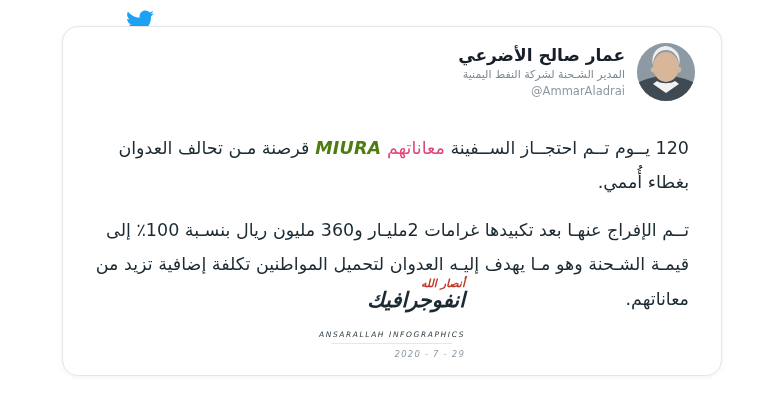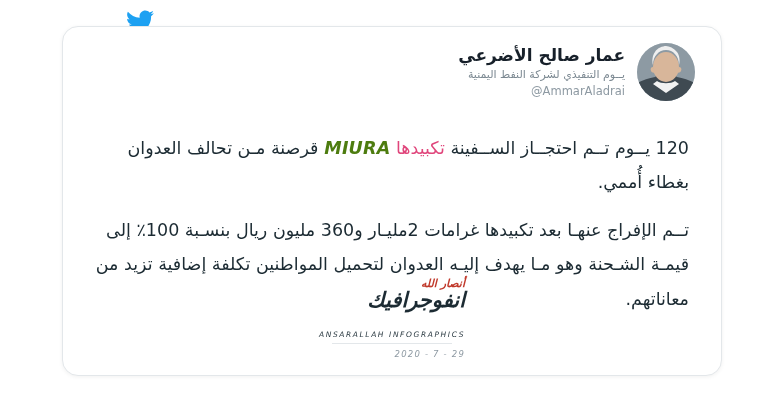--- a/index.html
+++ b/index.html
@@ -181,38 +181,38 @@
     <svg width="62" height="52" viewBox="0 0 24 24" fill="currentColor" aria-hidden="true">
       <path d="M23.95 4.57c-.89.39-1.84.65-2.84.77 1.02-.61 1.8-1.58 2.17-2.74-.95.56-2.01.97-3.13 1.19-.9-.96-2.18-1.56-3.6-1.56-2.72 0-4.93 2.21-4.93 4.93 0 .39.05.76.13 1.12C7.69 8.1 4.07 6.13 1.64 3.16c-.43.73-.67 1.58-.67 2.48 0 1.71.87 3.22 2.19 4.1-.81-.03-1.57-.25-2.23-.62v.06c0 2.39 1.7 4.38 3.95 4.83-.41.11-.85.17-1.3.17-.32 0-.63-.03-.93-.09.63 1.96 2.45 3.39 4.6 3.43-1.68 1.32-3.81 2.11-6.11 2.11-.4 0-.79-.02-1.17-.07 2.18 1.4 4.77 2.21 7.55 2.21 9.05 0 14-7.5 14-14 0-.21 0-.42-.02-.63.96-.69 1.8-1.56 2.46-2.55z"></path>
     </svg>
   </span>
 
   <div class="card">
 
     <div class="card-header">
       <div class="author-text">
         <div class="author-name">عمار صالح الأضرعي</div>
-        <div class="author-role">يــوم التنفيذي لشركة النفط اليمنية</div>
+        <div class="author-role">المدير الشـحنة لشركة النفط اليمنية</div>
         <div class="author-handle">@AmmarAladrai</div>
       </div>
       <div class="avatar">
         <svg viewBox="0 0 58 58" aria-hidden="true">
           <rect width="58" height="58" fill="#8d9aa3"></rect>
           <path d="M0 40c6-3 12-5 18-6l6-4h10l6 4c6 1 12 3 18 6v18H0z" fill="#3f4a52"></path>
           <ellipse cx="29" cy="24" rx="13" ry="15" fill="#d8b69a"></ellipse>
           <path d="M16 22c0-9 6-15 13-15s13 6 13 15c1-3 1-9-2-13-3-4-8-6-11-6s-9 2-11 6c-3 4-3 10-2 13z" fill="#efefef"></path>
           <path d="M16 24c-2 0-3 2-2 4 1 2 3 2 4 1z" fill="#d8b69a"></path>
           <path d="M42 24c2 0 3 2 2 4-1 2-3 2-4 1z" fill="#d8b69a"></path>
           <path d="M20 38c4 3 14 3 18 0l4 3-13 9-13-9z" fill="#f2f2f2"></path>
         </svg>
       </div>
     </div>
 
     <div class="card-body">
-      <p class="para"><span>120 يــوم تــم احتجــاز الســفينة </span><span class="ship-name-ar">تكبيدها</span> <span class="ship-name">MIURA</span><span> قرصنة مـن تحالف العدوان بغطاء أُممي.</span></p>
+      <p class="para"><span>120 يــوم تــم احتجــاز الســفينة </span><span class="ship-name-ar">معاناتهم</span> <span class="ship-name">MIURA</span><span> قرصنة مـن تحالف العدوان بغطاء أُممي.</span></p>
       <p class="para">تــم الإفراج عنهـا بعد تكبيدها غرامات 2مليـار و360 مليون ريال بنسـبة 100٪ إلى قيمـة الشـحنة وهو مـا يهدف إليـه العدوان لتحميل المواطنين تكلفة إضافية تزيد من معاناتهم.</p>
     </div>
 
     <div class="card-footer">
       <div class="logo-wrap">
         <div class="logo-ar-top">أنصار الله</div>
         <div class="logo-ar-main">انفوجرافيك</div>
         <div class="logo-latin">ANSARALLAH INFOGRAPHICS</div>
         <div class="logo-sep"></div>
         <div class="logo-date">2020 - 7 - 29</div>

